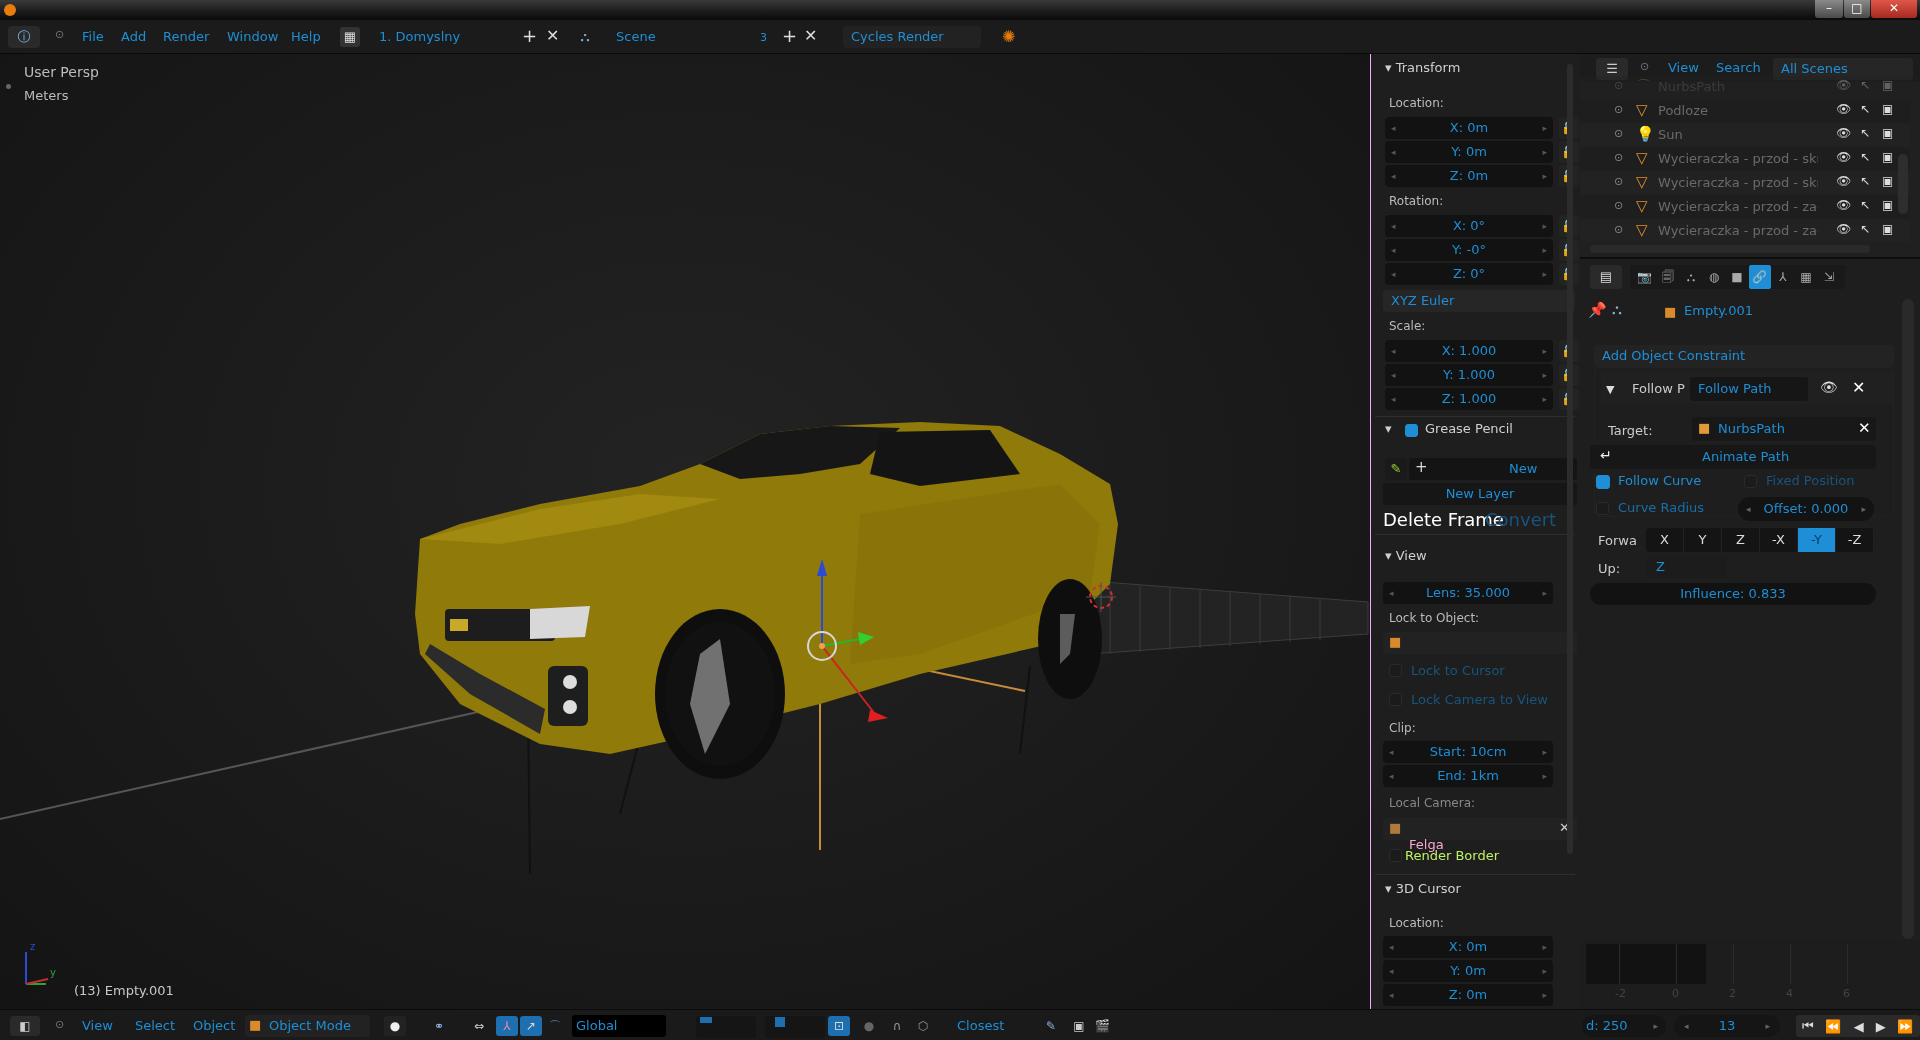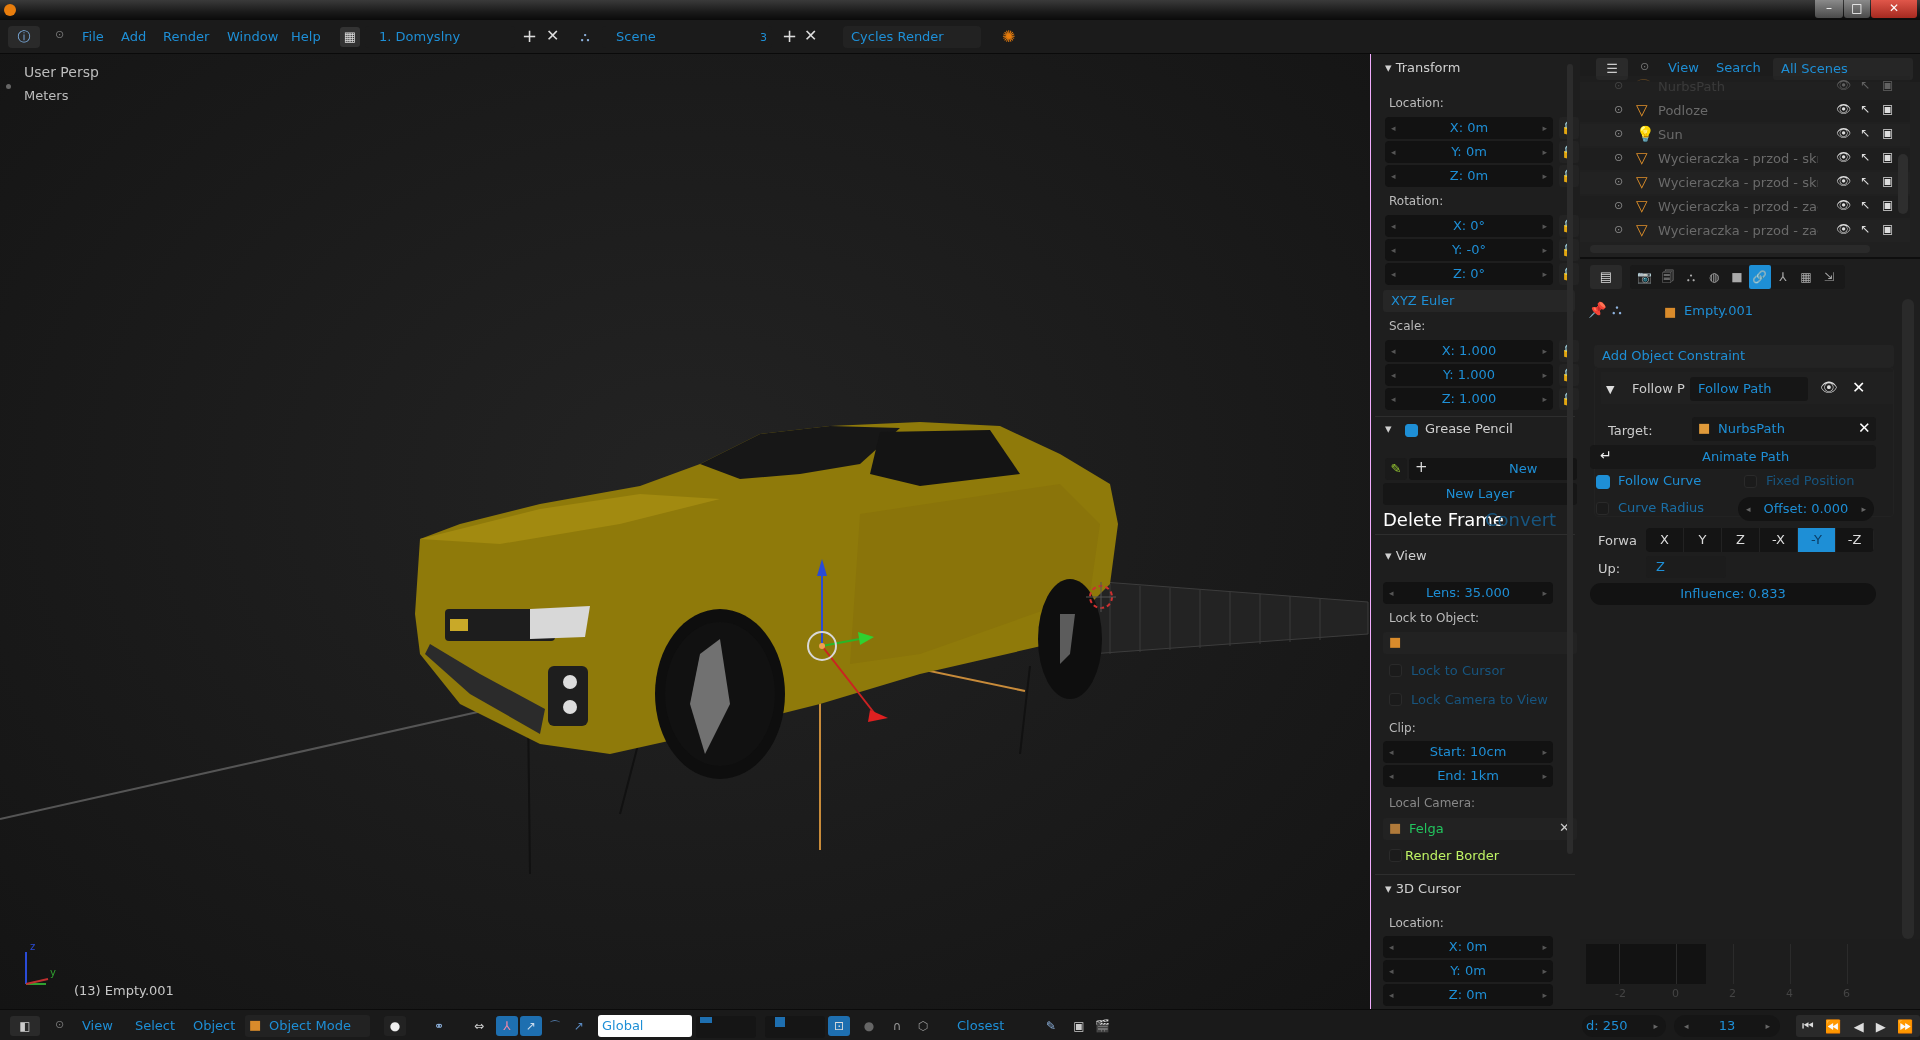--- a/index.html
+++ b/index.html
@@ -200,21 +200,21 @@
   <div class="abs chk" style="left:18px;top:610px"></div>
   <div class="abs" style="left:40px;top:609px;color:#17557f">Lock to Cursor</div>
   <div class="abs chk" style="left:18px;top:639px"></div>
   <div class="abs" style="left:40px;top:638px;color:#17557f">Lock Camera to View</div>
   <div class="abs plabel" style="top:667px">Clip:</div>
   <div class="abs numf" style="left:12px;width:170px;top:687px"><span class="la">◂</span><span>Start: 10cm</span><span class="ra">▸</span></div>
   <div class="abs numf" style="left:12px;width:170px;top:711px"><span class="la">◂</span><span>End: 1km</span><span class="ra">▸</span></div>
   <div class="abs plabel" style="top:742px;color:#888">Local Camera:</div>
   <div class="abs" style="left:12px;top:764px;width:194px;height:22px;background:#222;border-radius:3px">
     <span class="abs" style="left:6px;top:2px;color:#b07a3a">■</span>
-    <span class="abs" style="left:26px;top:3px;color:#22c55e">Felga</span>
+    <span class="abs" style="left:26px;top:19px;color:#f9a8d4">Felga</span>
     <span class="abs" style="left:176px;top:2px;color:#ccc">✕</span>
   </div>
   <div class="abs chk" style="left:18px;top:795px"></div>
   <div class="abs" style="left:34px;top:794px;color:#bef264">Render Border</div>
 
   <div class="abs sep" style="top:820px"></div>
 
   <div class="abs ptitle" style="top:827px">▾ <span>3D Cursor</span></div>
   <div class="abs plabel" style="top:862px">Location:</div>
   <div class="abs numf" style="left:12px;width:170px;top:882px"><span class="la">◂</span><span>X: 0m</span><span class="ra">▸</span></div>
@@ -390,21 +390,21 @@
     <span class="abs" style="left:4px;top:2px;color:#d98b2b">■</span>
     <span class="abs blue" style="left:24px;top:3px">Object Mode</span>
   </div>
   <div class="abs bicon" style="left:384px;background:#222;color:#eee">●</div>
   <div class="abs bicon" style="left:428px;color:#8fb4e0">⚭</div>
   <div class="abs bicon" style="left:468px;color:#ccc">⇔</div>
   <div class="abs bicon" style="left:496px;background:#1e6fb0;color:#e8a">⅄</div>
   <div class="abs bicon" style="left:520px;background:#1e6fb0;color:#cde">↗</div>
   <div class="abs bicon" style="left:544px;color:#5a8ac0">⌒</div>
   <div class="abs bicon" style="left:568px;color:#5a8ac0">↗</div>
-  <div class="abs blue" style="left:598px;top:5px;width:94px;height:22px;background:#ffffff;border-radius:3px;padding-left:4px;line-height:22px">Global</div>
+  <div class="abs blue" style="left:572px;top:5px;width:94px;height:22px;background:#000000;border-radius:3px;padding-left:4px;line-height:22px">Global</div>
   <div class="abs" style="left:696px;top:6px;width:60px;height:22px;background:#151515;border-radius:3px">
       <span class="abs" style="left:4px;top:1px;width:12px;height:6px;background:#1e6fb0"></span>
     </div>
   <div class="abs" style="left:765px;top:6px;width:60px;height:22px;background:#151515;border-radius:3px">
       <span class="abs" style="left:10px;top:1px;width:10px;height:10px;background:#1e6fb0"></span>
     </div>
   <div class="abs bicon" style="left:828px;background:#1e6fb0;color:#ddd">⊡</div>
   <div class="abs bicon" style="left:858px;color:#666">●</div>
   <div class="abs bicon" style="left:886px;color:#999">∩</div>
   <div class="abs bicon" style="left:912px;color:#999">⬡</div>

